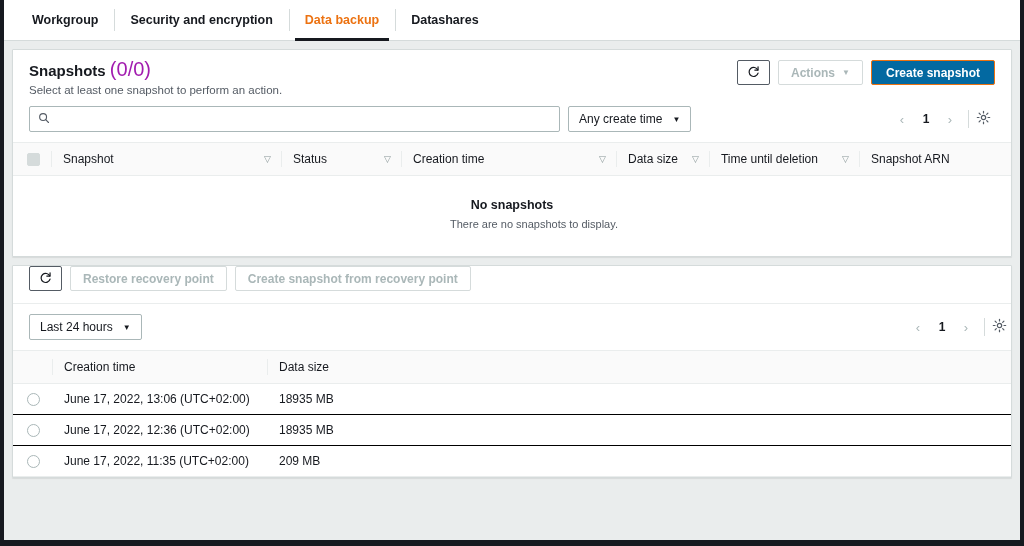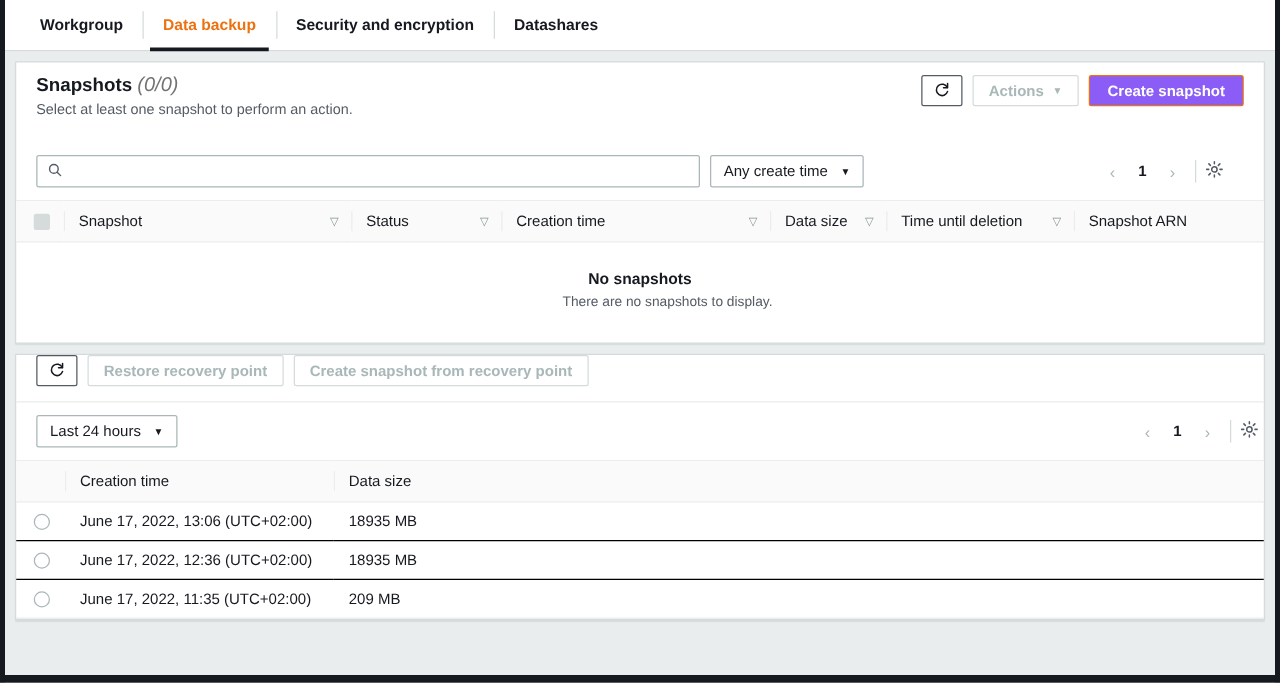--- a/index.html
+++ b/index.html
@@ -78,23 +78,22 @@
     align-items: flex-start;
   }
   .sec-title {
     font-size: 15px;
     font-weight: bold;
     color: #16191f;
     line-height: 18px;
   }
   .sec-count {
     font-weight: normal;
-    color: #737373;
-    font-size: 16px;
-    font-style: italic;
+    color: #a21caf;
+    font-size: 20px;
   }
   .info-link {
     font-size: 11px;
     font-weight: bold;
     color: #0073bb;
     cursor: pointer;
     margin-left: 6px;
     vertical-align: 1px;
   }
   .sec-desc {
@@ -122,35 +121,34 @@
     color: #16191f;
   }
   .btn.icon-btn { width: 33px; padding: 0; }
   .btn.disabled {
     border-color: #d5dbdb;
     color: #aab7b8;
     cursor: default;
     background: #ffffff;
   }
   .btn.primary {
-    background: #8b5cf6;
+    background: #0369a1;
     border-color: #ec7211;
     color: #ffffff;
     padding: 0 14px;
   }
   .btn .caret { margin-left: 7px; font-size: 8px; line-height: 1; }
   .refresh-glyph { display:block; }
 
   
   .filter-row {
-    padding: 0 32px 10px 16px;
+    padding: 0 20px 10px 16px;
     display: flex;
     align-items: center;
     gap: 8px;
-    margin-top: 20px;
   }
   .search-box {
     flex: 0 0 531px;
     height: 26px;
     border: 1px solid #aab7b8;
     border-radius: 2px;
     background: #fff;
     display: flex;
     align-items: center;
     padding: 0 8px;
@@ -293,25 +291,25 @@
 </style>
 </head>
 <body>
 
 <div class="page">
 
   <div class="tabbar">
     <div class="tab">
       <span>Workgroup</span>
     </div>
+    <div class="tab">
+      <span>Security and encryption</span>
+    </div>
     <div class="tab active">
       <span>Data backup</span>
-    </div>
-    <div class="tab">
-      <span>Security and encryption</span>
     </div>
     <div class="tab">
       <span>Datashares</span>
     </div>
   </div>
 
   <div class="wrap">
 
     <div class="card">
 

